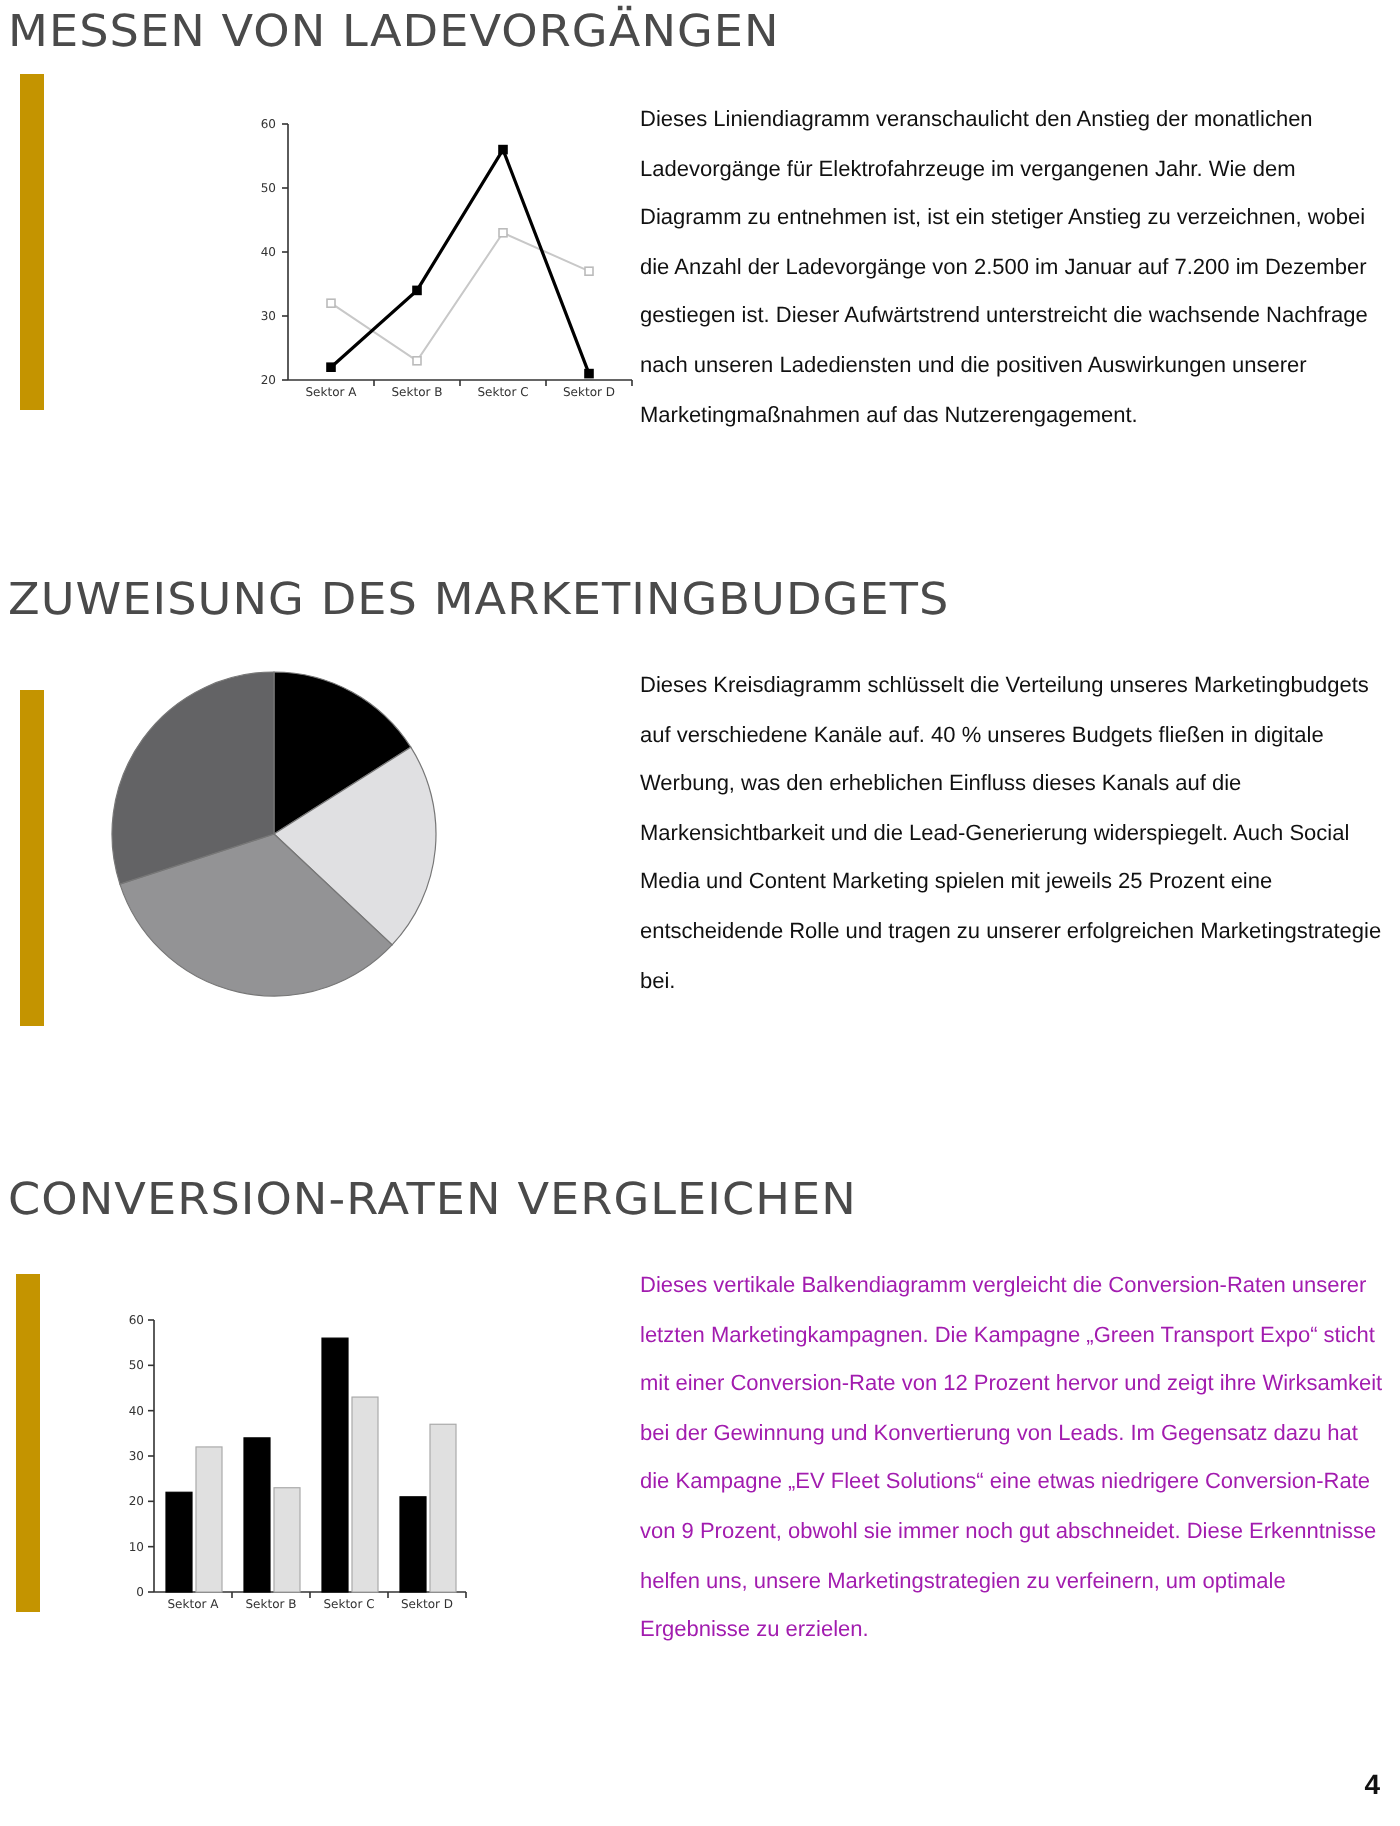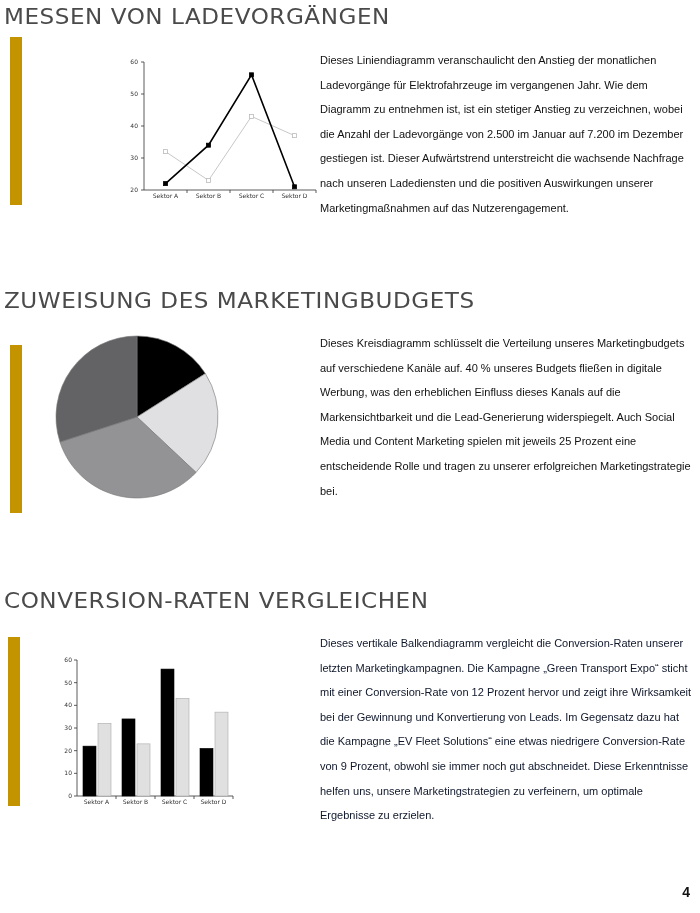--- a/index.html
+++ b/index.html
@@ -1,20 +1,20 @@
 <!DOCTYPE html>
 <html><head>
 <meta charset="utf-8">
 <style>
   html,body{margin:0;padding:0;background:#fff;}
   body{width:700px;height:913px;position:relative;overflow:hidden;font-family:"Liberation Sans",sans-serif;}
   .h{position:absolute;left:4px;margin:0;font-family:"DejaVu Sans",sans-serif;font-weight:normal;font-size:22px;letter-spacing:0.5px;color:#4a4a4a;white-space:nowrap;transform:scaleX(1.05);transform-origin:left;}
   .bar{position:absolute;width:12px;background:#c49400;}
   .txt{position:absolute;left:320px;width:372px;font-size:11px;line-height:24.6px;color:#111;margin:0;}
-  .txt.gray{color:#0f172a;}
+  .txt.gray{color:#a21caf;}
   svg{position:absolute;}
   .pg{position:absolute;right:10px;top:884px;font-weight:bold;font-size:14px;color:#111;}
   .ax{font-family:"DejaVu Sans",sans-serif;font-size:6px;fill:#333;}
 </style>
 </head>
 <body>
 
 <h2 class="h" style="top:4px;">MESSEN VON LADEVORGÄNGEN</h2>
 <div class="bar" style="left:10px;top:37px;height:168px;"></div>
 <svg id="lineChart" style="left:120px;top:50px;" width="200" height="160">

